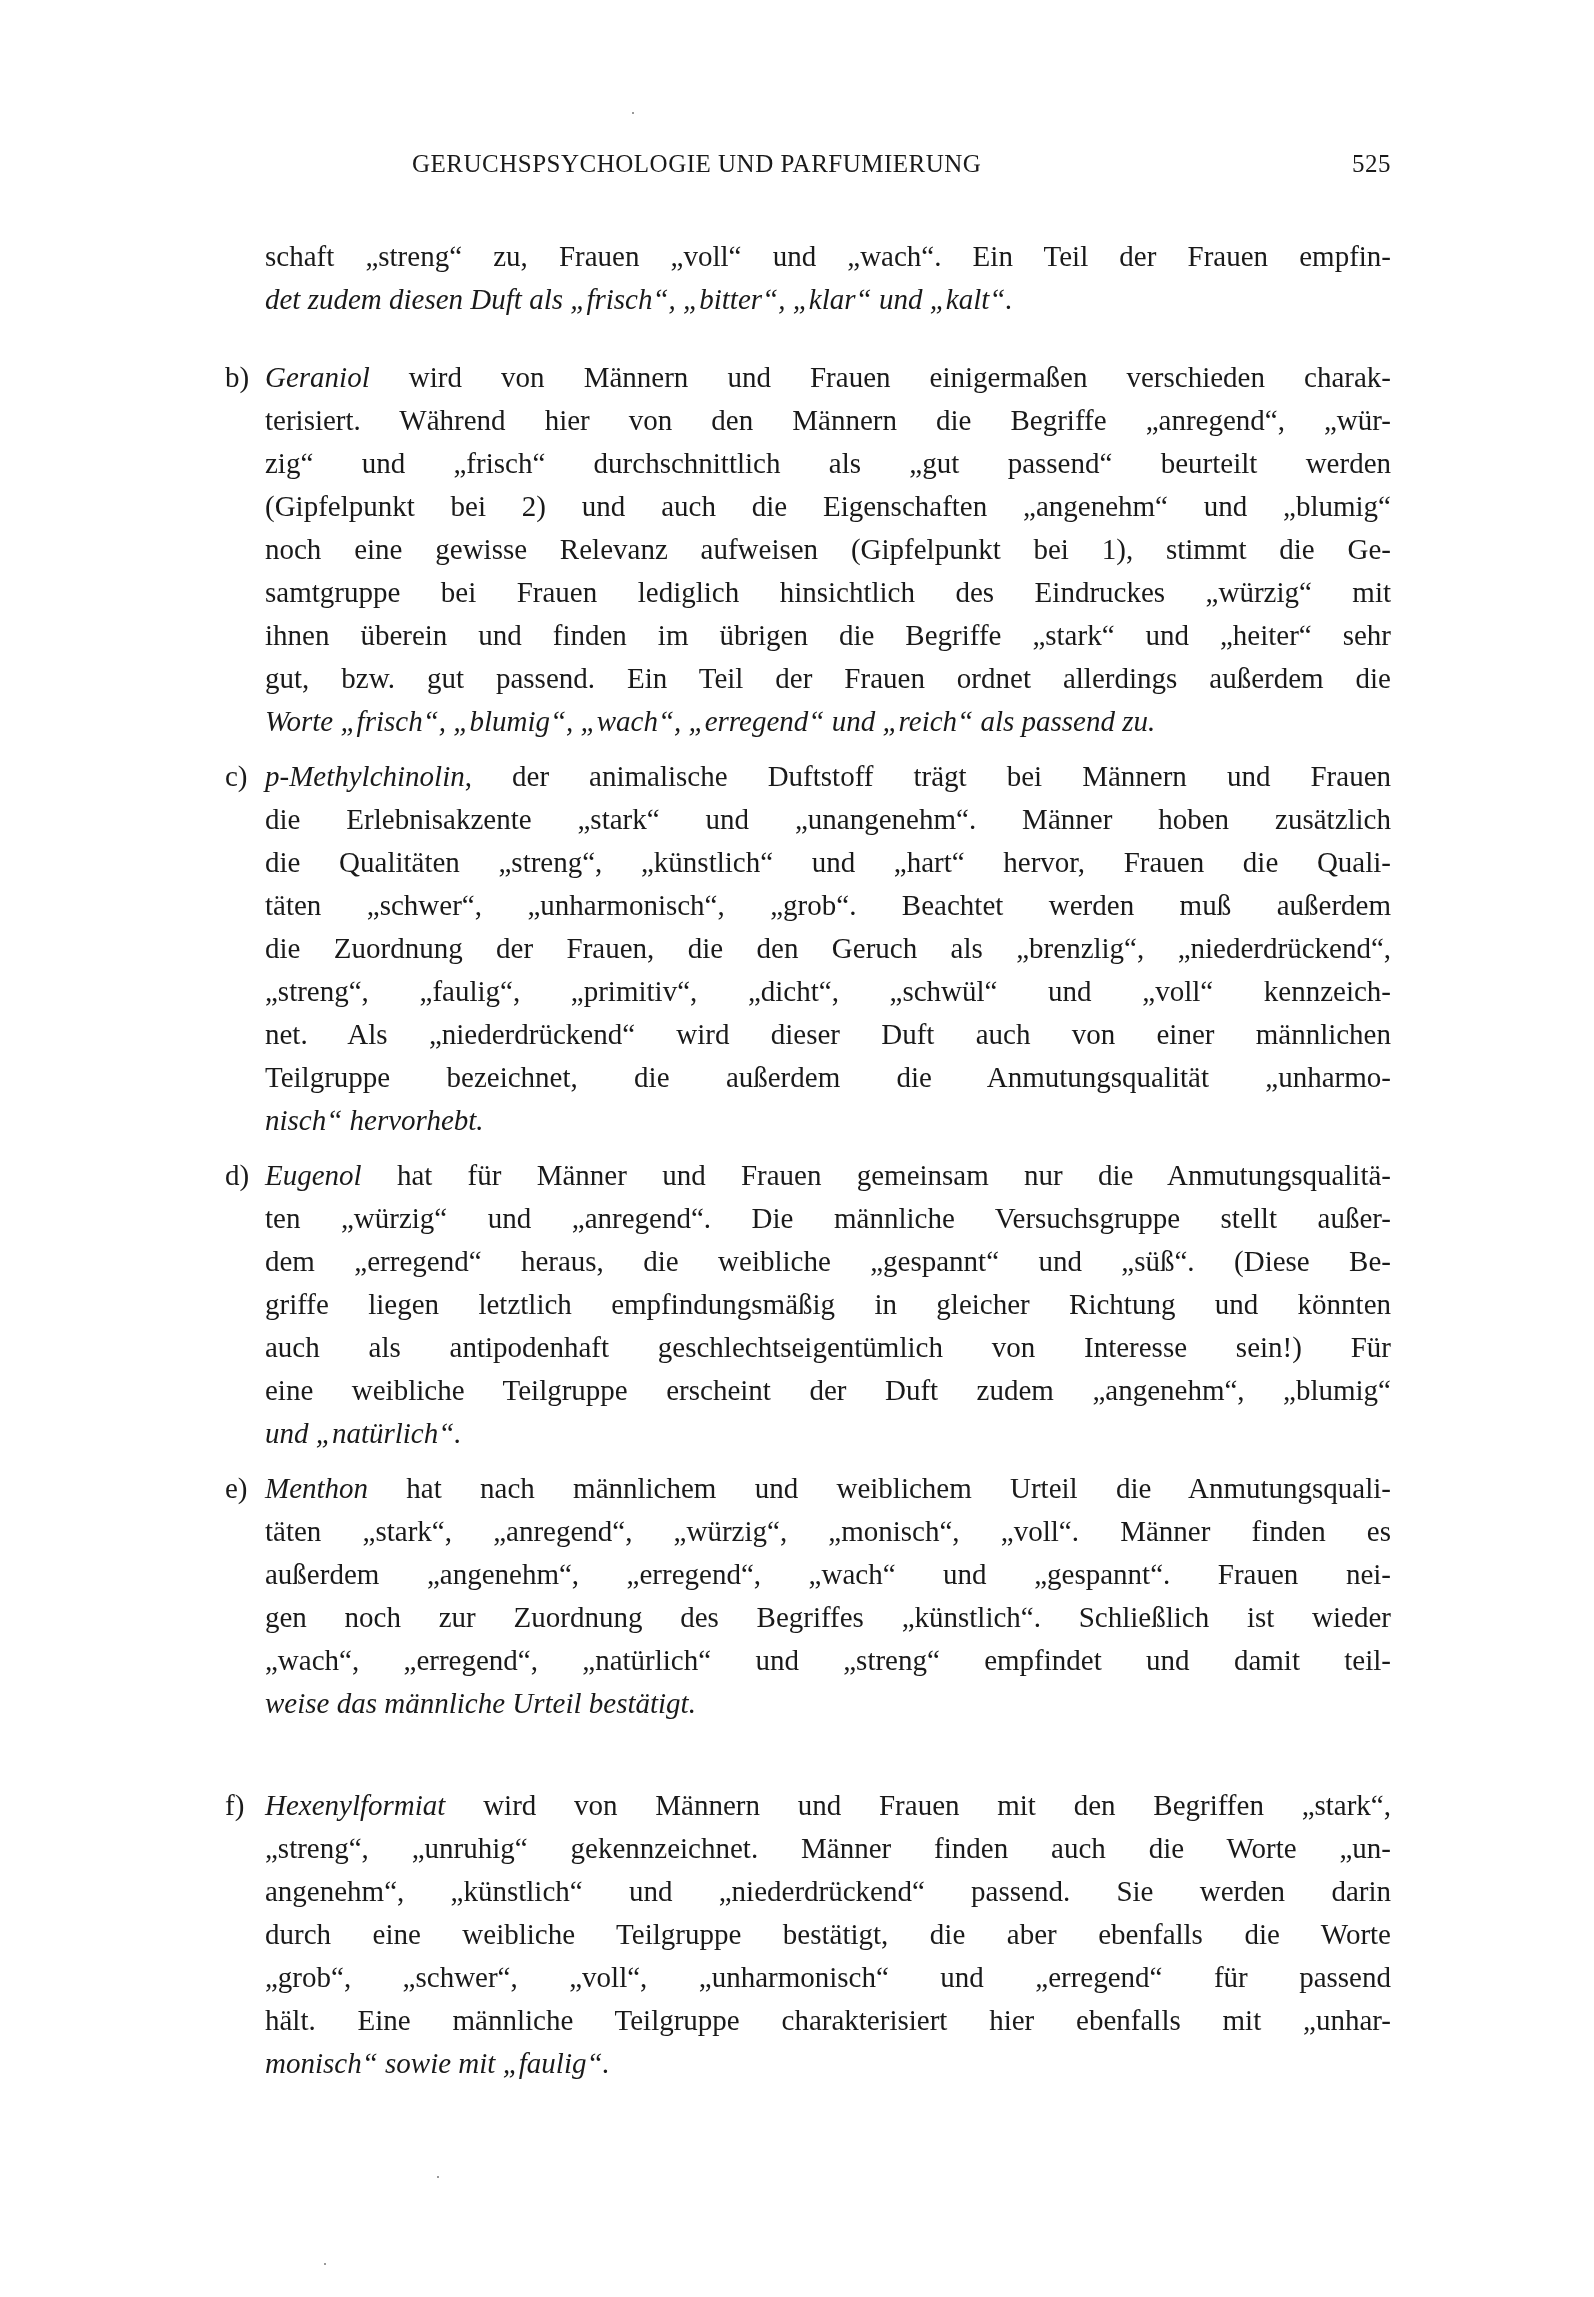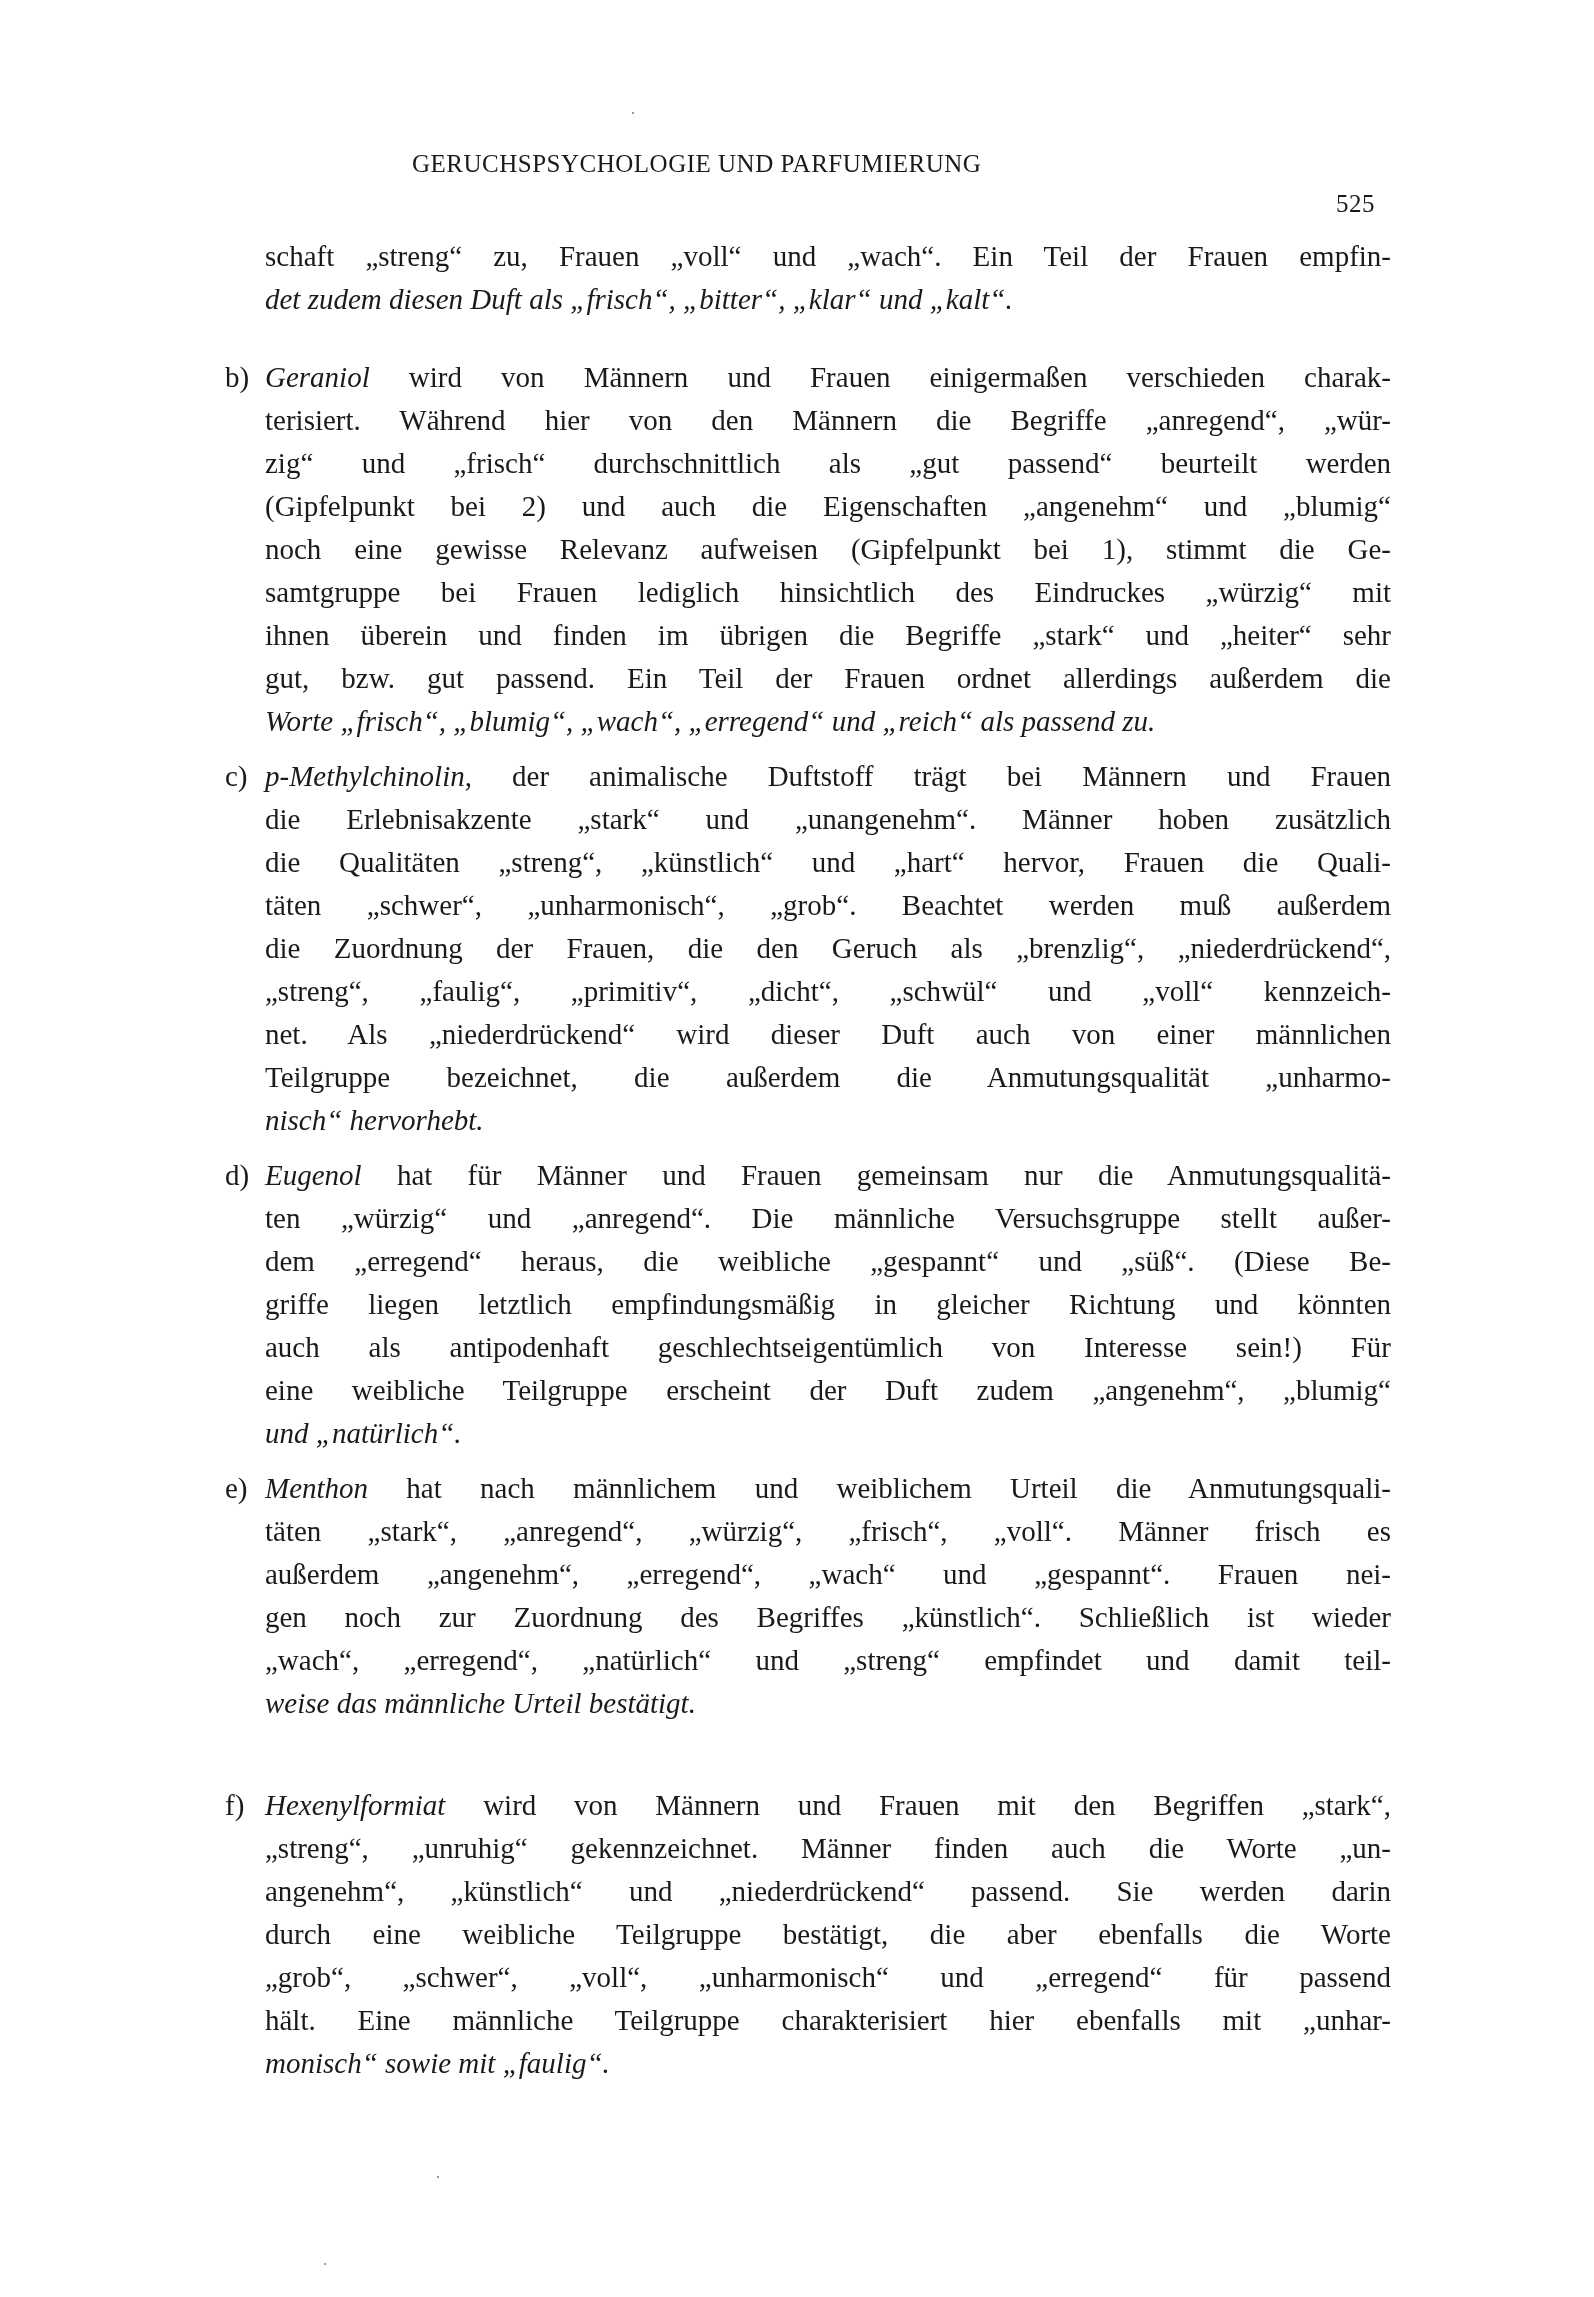--- a/index.html
+++ b/index.html
@@ -1,21 +1,21 @@
 <!DOCTYPE html>
 <html style="font-size:15px"><head>
 <meta charset="utf-8">
 <style>
   html, body { margin: 0; padding: 0; background: #ffffff; }
   body { width: 1595px; height: 2297px; position: relative; overflow: hidden;
          font-family: "Liberation Serif", "DejaVu Serif", serif; color: #1a1a1a; }
   .header { position: absolute; top: 150px; left: 412px; width: 979px; height: 37px;
             font-size: 25px; letter-spacing: 0.5px; }
   .header .title { position: absolute; left: 0; top: 0; }
-  .header .pageno { position: absolute; right: 16px; top: 0; margin-top: 40px; }
+  .header .pageno { position: absolute; right: 0; top: 0; }
   .para { position: absolute; left: 225px; width: 1166px; }
   .para .label { position: absolute; left: 0; top: 0; font-size: 29px; line-height: 43px; }
   .para .body { margin-left: 40px; width: 1126px; }
   .para.cont .body { margin-left: 40px; }
   .line { display: block; height: 43px; line-height: 43px; font-size: 29px;
           text-align: justify; text-align-last: justify; white-space: nowrap; }
   .line.last { text-align-last: left; font-style: italic; }
   .line span { white-space: pre; }
   .ital { font-style: italic; }
   .dot { position: absolute; width: 1.9px; height: 1.9px; background: #999; }
@@ -75,21 +75,21 @@
     <span class="line">auch als antipodenhaft geschlechtseigentümlich von Interesse sein!) Für</span>
     <span class="line">eine weibliche Teilgruppe erscheint der Duft zudem „angenehm“, „blumig“</span>
     <span class="line last">und „natürlich“.</span>
   </div>
 </div>
 
 <div class="para" style="top:1467px;">
   <span class="label">e)</span>
   <div class="body">
     <span class="line"><span class="ital">Menthon</span><span> hat nach männlichem und weiblichem Urteil die Anmutungsquali-</span></span>
-    <span class="line">täten „stark“, „anregend“, „würzig“, „frisch“, „voll“. Männer frisch es</span>
+    <span class="line">täten „stark“, „anregend“, „würzig“, „monisch“, „voll“. Männer finden es</span>
     <span class="line">außerdem „angenehm“, „erregend“, „wach“ und „gespannt“. Frauen nei-</span>
     <span class="line">gen noch zur Zuordnung des Begriffes „künstlich“. Schließlich ist wieder</span>
     <span class="line">„wach“, „erregend“, „natürlich“ und „streng“ empfindet und damit teil-</span>
     <span class="line last">weise das männliche Urteil bestätigt.</span>
   </div>
 </div>
 
 <div class="para" style="top:1784px;">
   <span class="label">f)</span>
   <div class="body">

